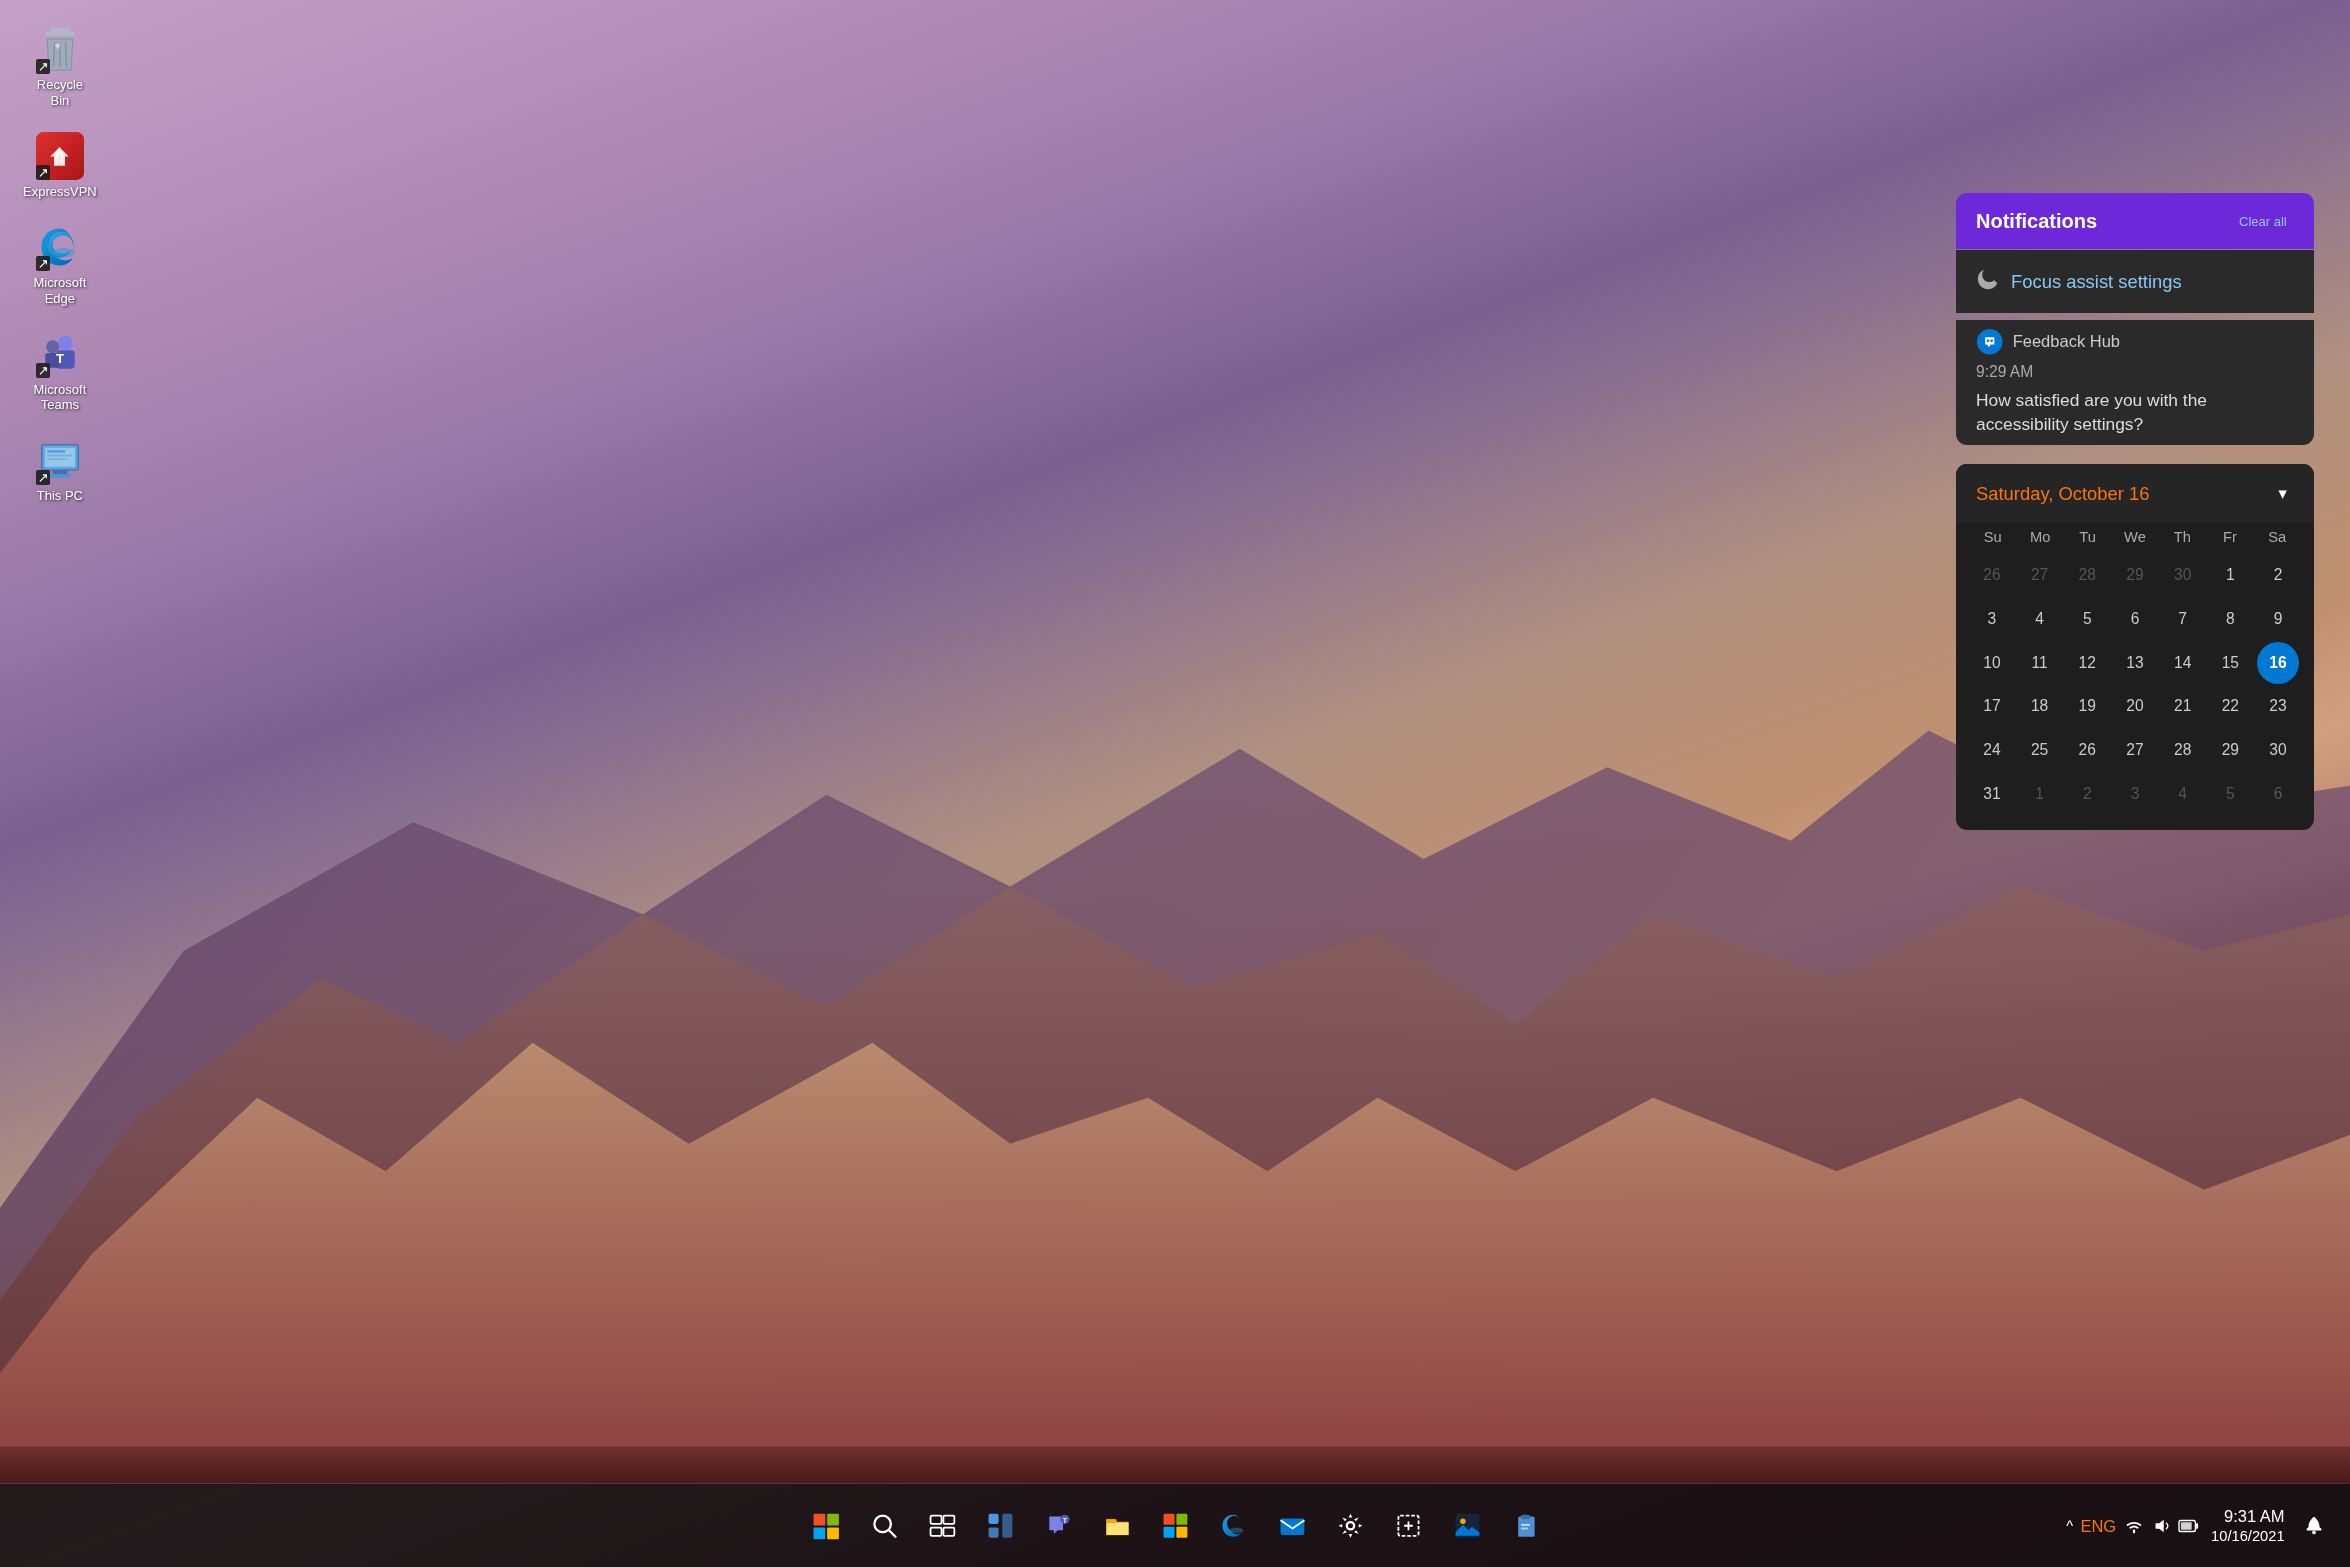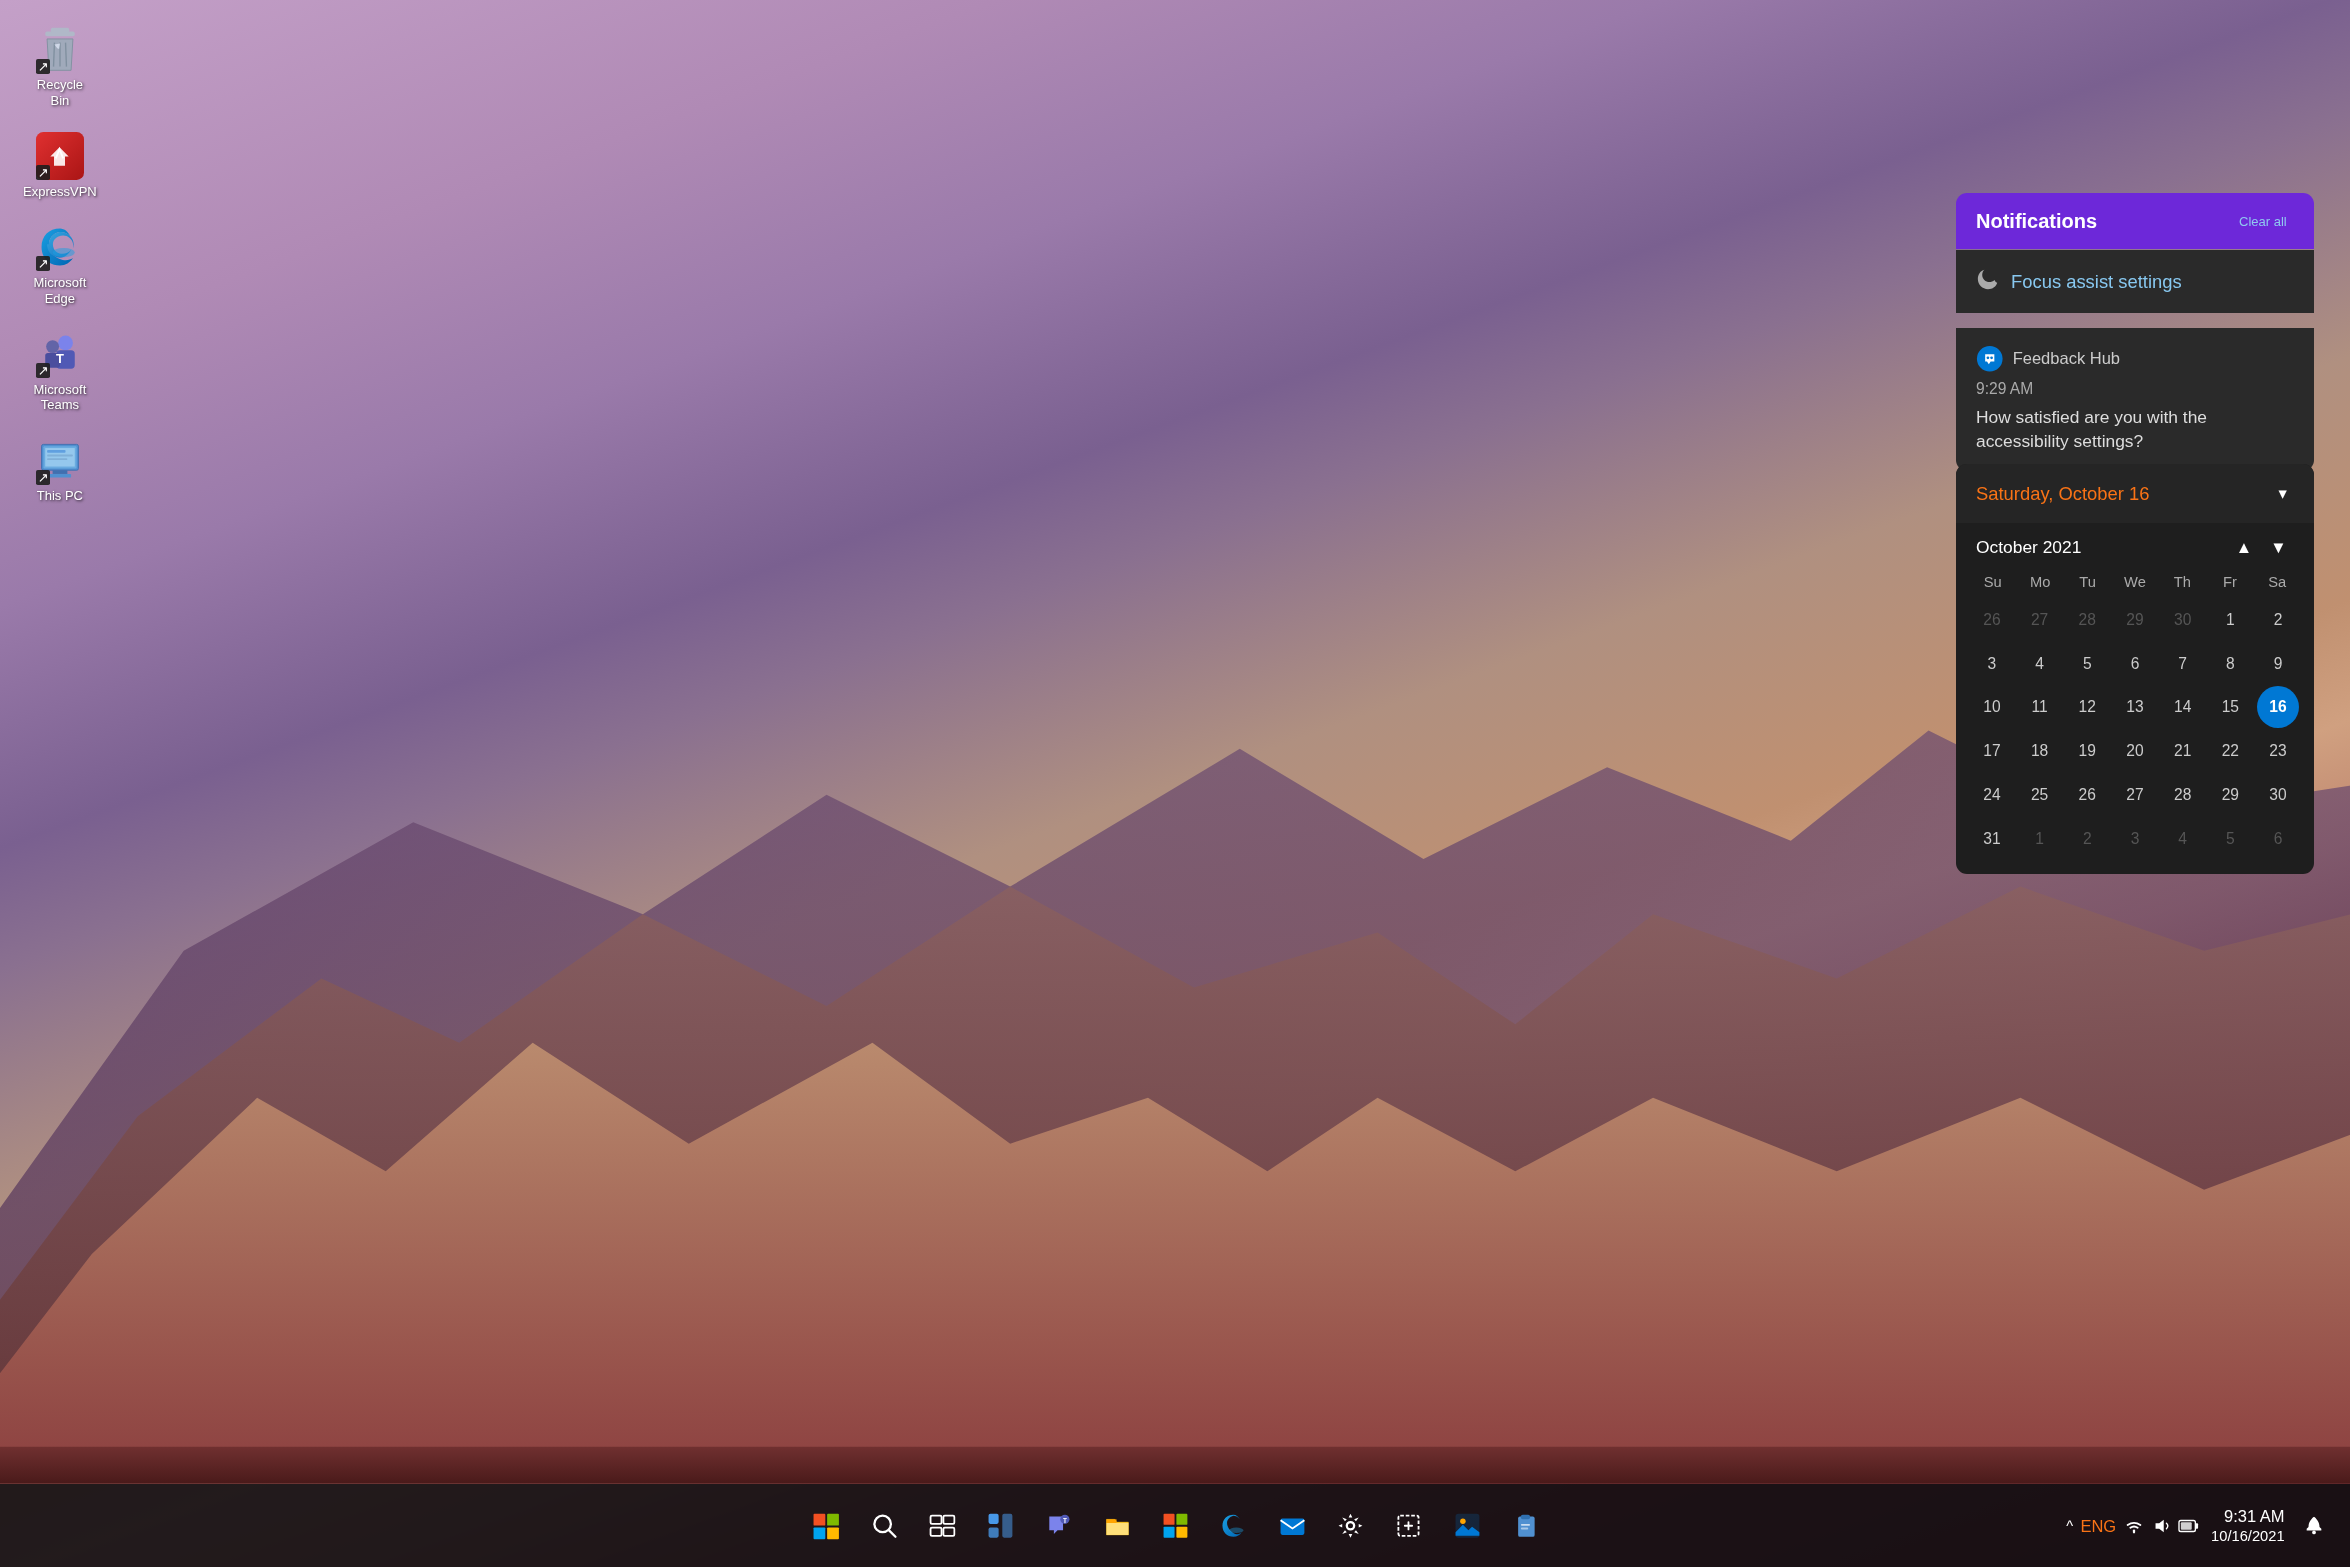--- a/index.html
+++ b/index.html
@@ -180,22 +180,22 @@
     }
 
     .focus-assist-text {
       color: #88c8f0;
       font-size: 18.4px;
       font-weight: 500;
     }
 
     .notif-card-feedback {
       background: #2a2a2a;
-      margin-top: 15px;
-      padding: 17px 20px;
+      margin-top: 7px;
+      padding: 8px 20px;
       border-radius: 0 0 11px 11px;
     }
 
     .feedback-header {
       display: flex;
       align-items: center;
       gap: 9.2px;
       margin-bottom: 7.3px;
     }
 
@@ -504,27 +504,20 @@
     <div class="feedback-message">How satisfied are you with the accessibility settings?</div>
   </div>
 </div>
 
 <div class="calendar-widget">
   <div class="calendar-header">
     <span class="calendar-date-title">Saturday, October 16</span>
     <button class="calendar-chevron">▾</button>
   </div>
 
-  <div class="calendar-month-nav">
-    <span class="calendar-month-title">October 2021</span>
-    <div style="display:flex;gap:3.7px;">
-      <button class="cal-nav-btn">▲</button>
-      <button class="cal-nav-btn">▼</button>
-    </div>
-  </div>
 
   <div class="calendar-grid">
     <div class="cal-weekdays">
       <div class="cal-weekday">Su</div>
       <div class="cal-weekday">Mo</div>
       <div class="cal-weekday">Tu</div>
       <div class="cal-weekday">We</div>
       <div class="cal-weekday">Th</div>
       <div class="cal-weekday">Fr</div>
       <div class="cal-weekday">Sa</div>

